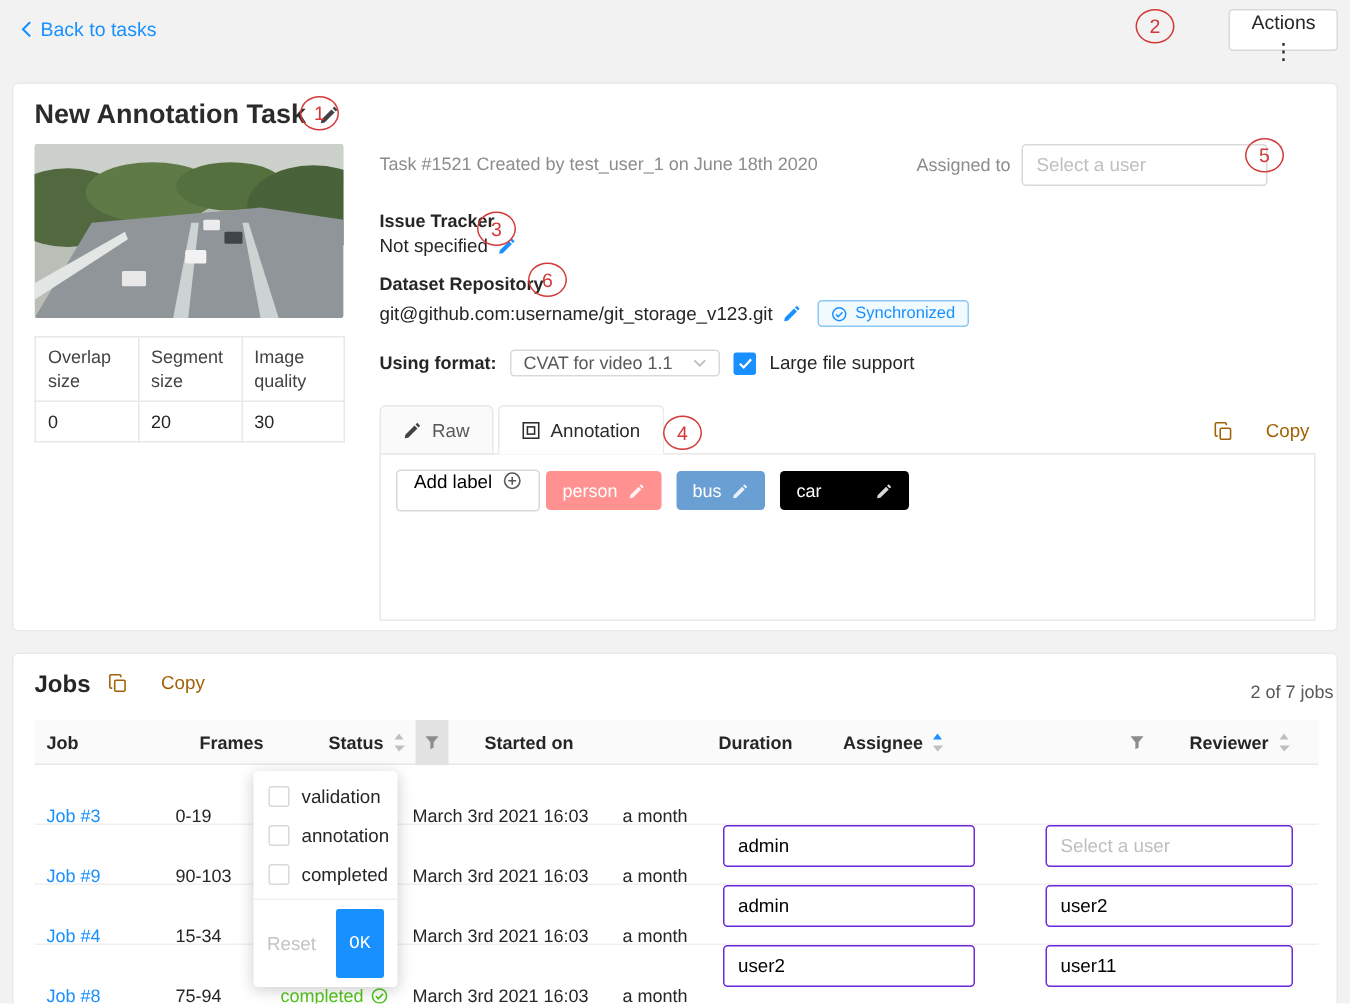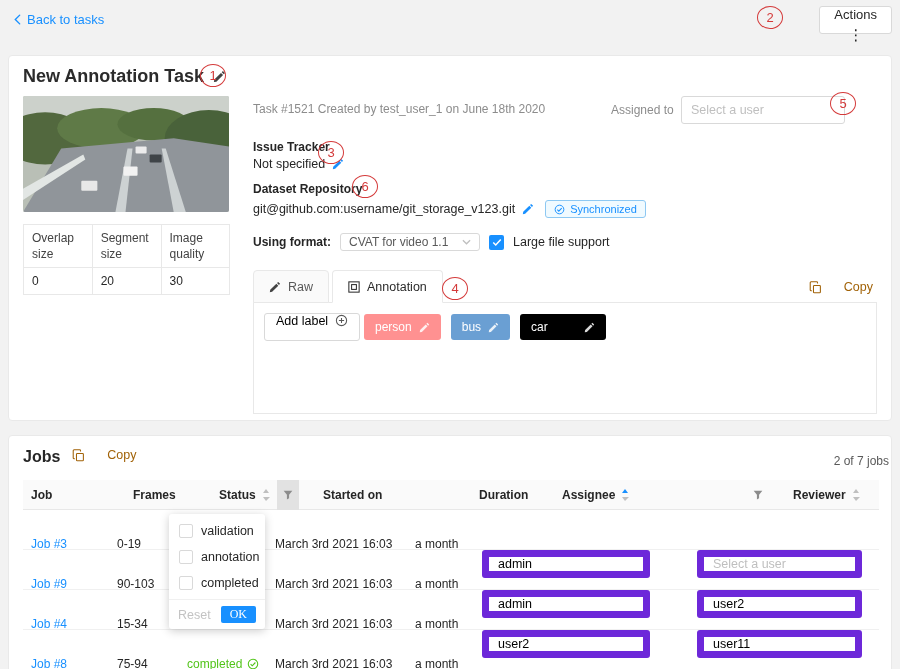--- a/index.html
+++ b/index.html
@@ -94,33 +94,33 @@
   .th { display:flex; align-items:center; gap:4px; padding-left:8px; font-size:12px; font-weight:700;
     color:#262626; height:30px; }
   .sorter { display:inline-flex; cursor:pointer; margin-left:2px; }
   .funnel { margin-left:auto; width:22px; height:30px; display:flex; align-items:center;
     justify-content:center; color:#8c8c8c; cursor:pointer; }
   .funnel.active { background:#e2e2e2; }
   .jbody .jrow { height:40px; border-bottom:1px solid #f0f0f0; font-size:12px; }
   .cell { padding-left:8px; }
   .job-link { color:#1890ff; cursor:pointer; }
   .status-done { color:#52c41a; display:flex; align-items:center; gap:5px; }
-  .grid-input { width:168px; height:28px; border:7px solid #6d28d9; border-radius:3px;
+  .grid-input { width:168px; height:28px; border:1px solid #6d28d9; border-radius:3px;
     padding:0 9px; font-size:12.5px; font-family:"Liberation Sans",sans-serif; outline:none; margin-left:8px;margin-top:40px; }
   .grid-input.reviewer { width:165px; }
 
   .filter-panel { position:absolute; left:160px; top:78px; width:96px; background:#fff;
     border-radius:3px; box-shadow:0 2px 10px rgba(0,0,0,.2); z-index:20; padding-top:4px; }
   .filter-opt { display:flex; align-items:center; gap:8px; padding:6px 10px; font-size:12.5px; cursor:pointer; }
   .cb-empty { width:14px; height:14px; border:1px solid #d9d9d9; border-radius:2px; background:#fff; flex:none; }
   .filter-footer { display:flex; justify-content:space-between; align-items:center;
     border-top:1px solid #f0f0f0; padding:6px 9px; margin-top:3px; }
   .reset-link { font-size:12.5px; color:#c3c3c3; cursor:pointer; }
-  .ok-btn { background:#1890ff; color:#fff; font-size:12px; padding:1px 9px; border-radius:2px;
-    border:none; cursor:pointer; font-family:Liberation Serif, serif; }
+  .ok-btn { background:#1890ff; color:#fff; font-size:12px; padding:16px 9px; border-radius:2px;
+    border:none; cursor:pointer; font-family:Liberation Mono, monospace; }
 
   
   .callout { position:absolute; width:26px; height:23px; border:1.7px solid #d43a3a; border-radius:50%;
     color:#d43a3a; font-size:13px; display:flex; align-items:center; justify-content:center; z-index:40; }
   .callout-1 { left:200px; top:64px; }
   .callout-2 { left:757px; top:6px; }
   .callout-3 { left:318px; top:141px; }
   .callout-4 { left:442px; top:277px; }
   .callout-5 { left:830px; top:92px; }
   .callout-6 { left:352px; top:175px; }

